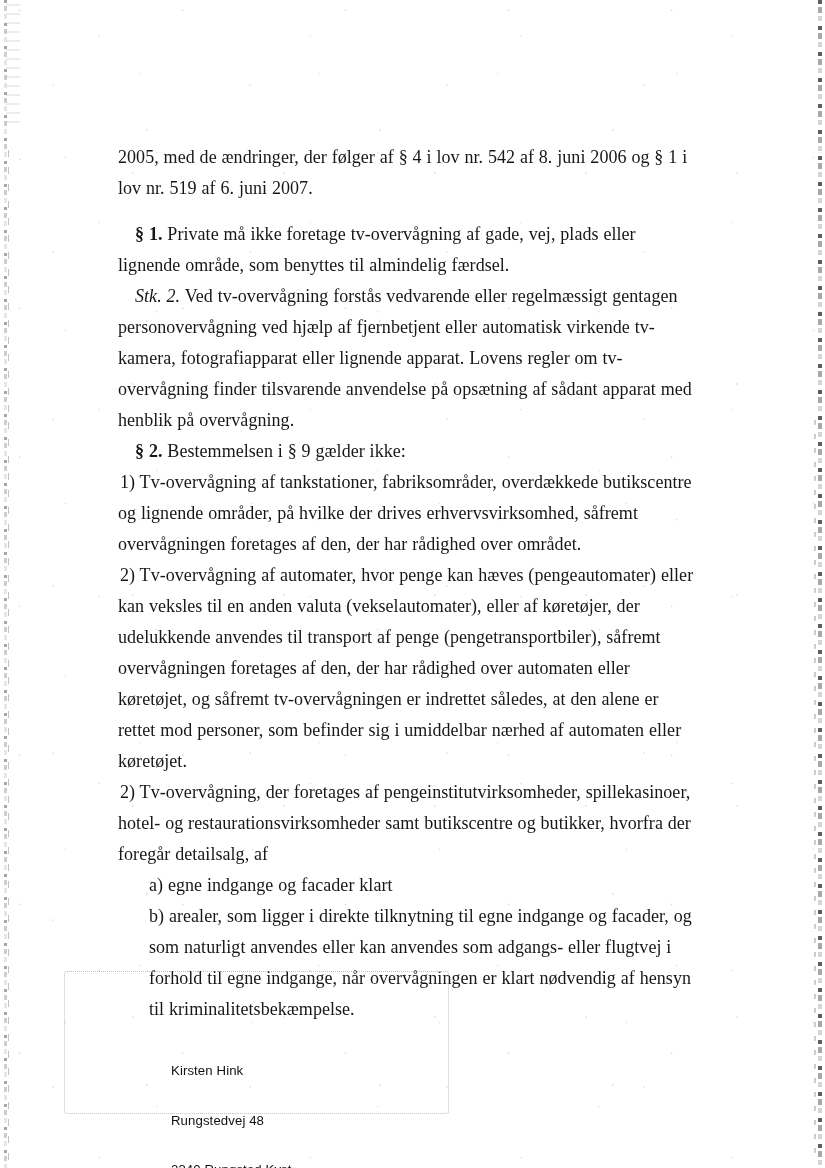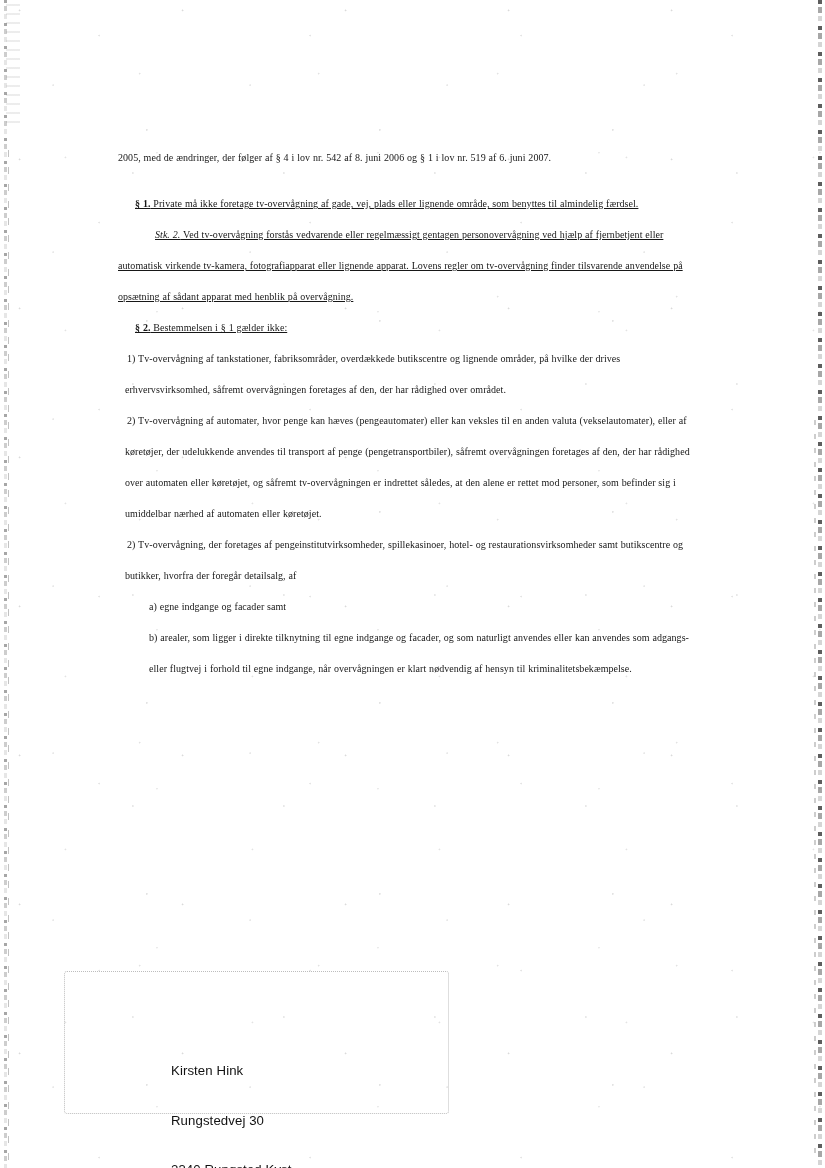--- a/index.html
+++ b/index.html
@@ -136,36 +136,36 @@
 
   
   .doc-body {
     position: absolute;
     left: 118px;
     top: 142px;
     width: 580px;
   }
 
   .para {
-    font-size: 10px;
+    font-size: 18px;
     line-height: 31px;
     color: #171717;
     text-align: left;
     margin: 0;
     letter-spacing: 0.05px;
     word-spacing: 0.3px;
   }
-  .para.indent  { text-indent: 17px; text-decoration: underline; }
+  .para.indent  { text-indent: 17px; }
   .para.sub     { padding-left: 31px; text-indent: 0; }
-  .para.hang    { text-indent: 2px; margin-left: 7px; }
+  .para.hang    { text-indent: 2px; }
 
   .gap-sm { height: 15px; }
 
   b.lead { font-weight: bold; }
-  i.lead { font-style: italic; margin-left: 20px; }
+  i.lead { font-style: italic; }
 
   
   .address-box {
     position: absolute;
     left: 64px;
     top: 971px;
     width: 344px;
     height: 141px;
     border: 1px dotted #bdbdbd;
     border-radius: 3px;
@@ -207,47 +207,47 @@
 
     <p class="para indent">
       <b class="lead">§ 1.</b><span> Private må ikke foretage tv-overvågning af gade, vej, plads eller lignende område, som benyttes til almindelig færdsel.</span>
     </p>
 
     <p class="para indent">
       <i class="lead">Stk. 2.</i><span> Ved tv-overvågning forstås vedvarende eller regelmæssigt gentagen personovervågning ved hjælp af fjernbetjent eller automatisk virkende tv-kamera, fotografiapparat eller lignende apparat. Lovens regler om tv-overvågning finder tilsvarende anvendelse på opsætning af sådant apparat med henblik på overvågning.</span>
     </p>
 
     <p class="para indent">
-      <b class="lead">§ 2.</b><span> Bestemmelsen i § 1 gælder ikke:</span>
+      <b class="lead">§ 2.</b><span> Bestemmelsen i § 9 gælder ikke:</span>
     </p>
 
     <p class="para hang">
       <span>1) Tv-overvågning af tankstationer, fabriksområder, overdækkede butikscentre og lignende områder, på hvilke der drives erhvervsvirksomhed, såfremt overvågningen foretages af den, der har rådighed over området.</span>
     </p>
 
     <p class="para hang">
       <span>2) Tv-overvågning af automater, hvor penge kan hæves (pengeautomater) eller kan veksles til en anden valuta (vekselautomater), eller af køretøjer, der udelukkende anvendes til transport af penge (pengetransportbiler), såfremt overvågningen foretages af den, der har rådighed over automaten eller køretøjet, og såfremt tv-overvågningen er indrettet således, at den alene er rettet mod personer, som befinder sig i umiddelbar nærhed af automaten eller køretøjet.</span>
     </p>
 
     <p class="para hang">
       <span>2) Tv-overvågning, der foretages af pengeinstitutvirksomheder, spillekasinoer, hotel- og restaurationsvirksomheder samt butikscentre og butikker, hvorfra der foregår detailsalg, af</span>
     </p>
 
     <p class="para sub">
-      <span>a) egne indgange og facader samt</span>
+      <span>a) egne indgange og facader klart</span>
     </p>
 
     <p class="para sub">
       <span>b) arealer, som ligger i direkte tilknytning til egne indgange og facader, og som naturligt anvendes eller kan anvendes som adgangs- eller flugtvej i forhold til egne indgange, når overvågningen er klart nødvendig af hensyn til kriminalitetsbekæmpelse.</span>
     </p>
 
 
   </div>
 
   <div class="address-box">
     <div class="address-block">
       <span class="address-line">Kirsten Hink</span>
-      <span class="address-line">Rungstedvej 30</span>
+      <span class="address-line">Rungstedvej 48</span>
       <span class="address-line">2340 Rungsted Kyst</span>
     </div>
   </div>
 
 </div>
 
 </body></html>

